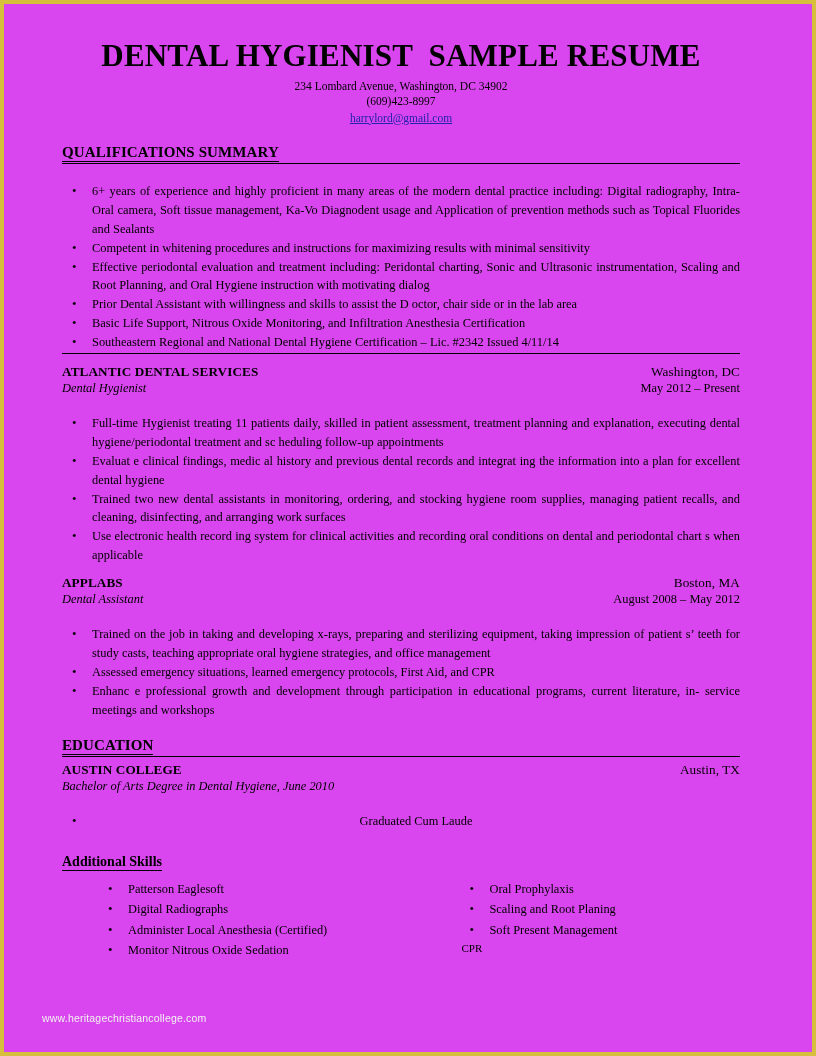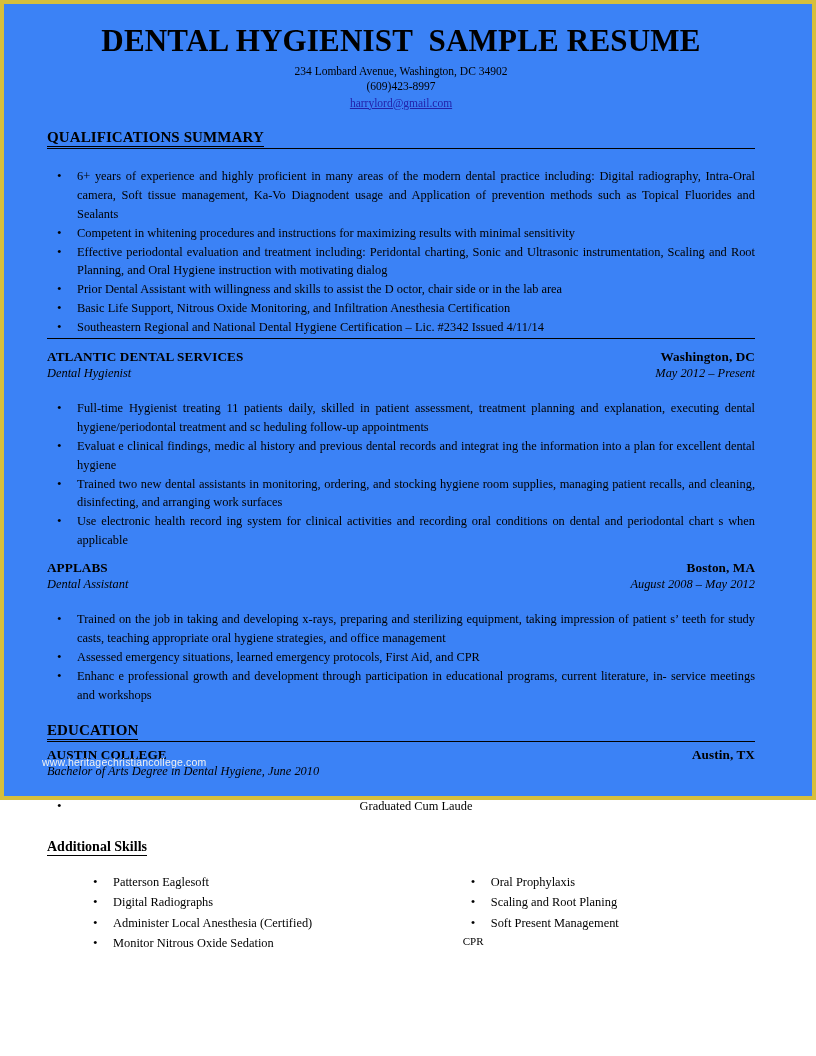--- a/index.html
+++ b/index.html
@@ -12,24 +12,24 @@
     width: 816px;
     height: 1056px;
     font-family: "Liberation Serif", "DejaVu Serif", serif;
     color: #000000;
     overflow: hidden;
   }
   .page {
     position: relative;
     box-sizing: border-box;
     width: 816px;
-    height: 800px;
+    height: 1056px;
     border: 4px solid #d6bf3c;
-    background: #3b82f6;
-    padding: 1px;
+    background: #d946ef;
+    padding: 16px;
   }
   .inner {
     position: relative;
     box-sizing: border-box;
     width: 100%;
     height: 100%;
     padding: 14px 56px 0 42px;
   }
 
   
@@ -116,40 +116,39 @@
     justify-content: space-between;
     align-items: baseline;
     line-height: 1.3;
   }
   .org {
     font-weight: bold;
     font-size: 13.2px;
     letter-spacing: 0.1px;
   }
   .loc {
-    font-weight: bold;
+    font-weight: normal;
     font-size: 13.2px;
     letter-spacing: 0.1px;
     text-align: left;
   }
   .role {
     font-style: italic;
     font-size: 12.4px;
   }
   .dates {
-    font-style: italic;
     font-size: 12.4px;
     text-align: right;
   }
 
   
   .skills-head {
     font-weight: bold;
     font-size: 14px;
-    margin: 24px 0 16px 0;
+    margin: 24px 0 8px 0;
   }
   .skills-head .sh-text {
     display: inline-block;
     border-bottom: 1.5px solid #000;
   }
   .skills-columns {
     display: flex;
     margin-top: 2px;
   }
   .skills-col {

